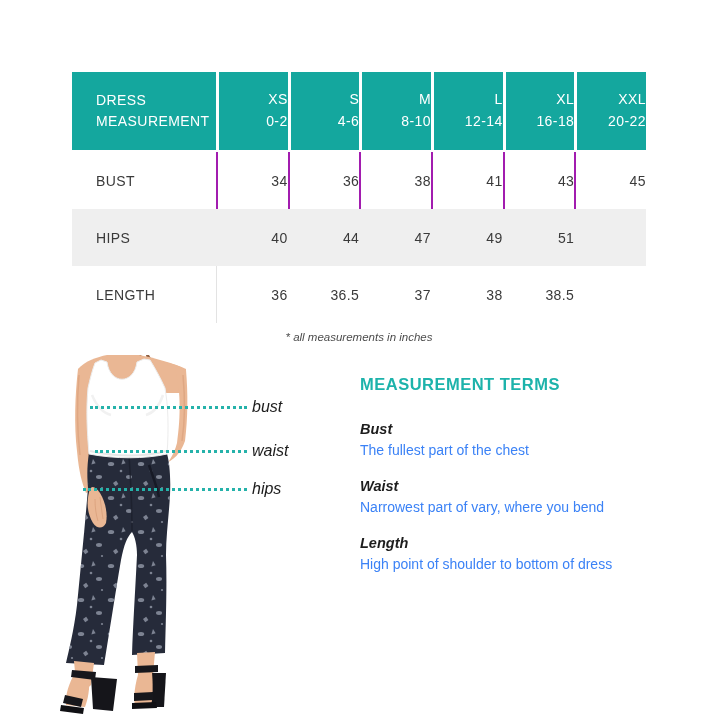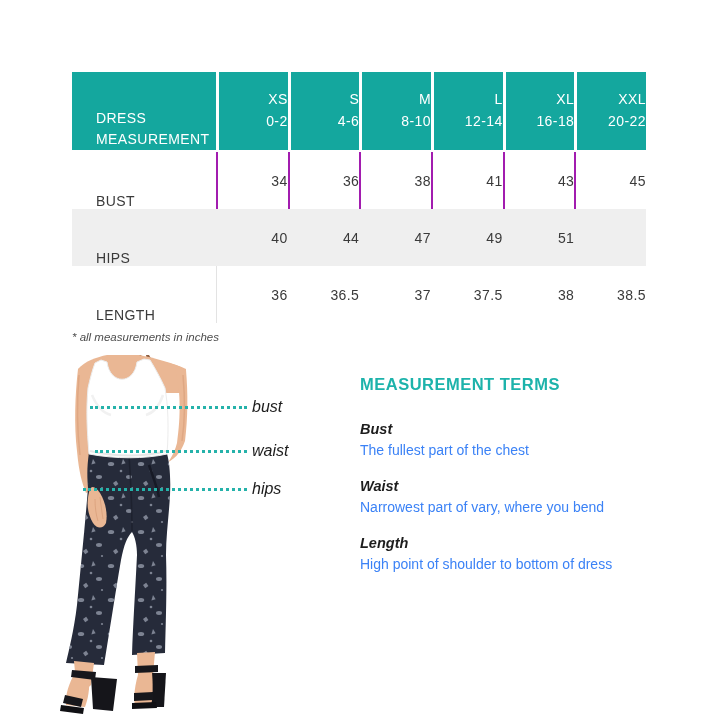--- a/index.html
+++ b/index.html
@@ -9,32 +9,32 @@
     font-family:"Liberation Sans", sans-serif;
     -webkit-font-smoothing:antialiased;
   }
   
   .tbl{position:absolute;left:72px;top:72px;width:574px;color:#3a3a3a;}
   .tbl-row{display:grid;grid-template-columns:144px repeat(6,1fr);}
   .cell{display:flex;flex-direction:column;align-items:flex-end;justify-content:center;
         font-size:14px;letter-spacing:.03em;}
   .tbl-header .cell{background:#14a79e;color:#ffffff;height:78px;line-height:1.55;}
   .tbl-header .cell + .cell{border-left:3px solid #ffffff;}
-  .cell-label{align-items:flex-start;justify-content:flex-end;text-align:left;
+  .cell-label{align-items:flex-start;justify-content:center;text-align:left;
               padding-left:24px;padding-right:28px;}
   .hdr-label-text{display:block;width:112px;line-height:1.5;}
   .tbl-body .tbl-row{height:57px;}
   .tbl-body .cell{height:57px;}
   .row-bust{background:#ffffff;margin-top:2px;}
   .row-bust .cell + .cell{border-left:2px solid #a21caf;}
   .row-hips{background:#efefef;}
   .row-length{background:#ffffff;}
   .row-length .cell:nth-child(2){border-left:1px solid #e3e3e3;}
   
-  .footnotes{position:absolute;left:72px;top:329px;width:574px;text-align:left;
+  .footnotes{position:absolute;left:72px;top:329px;width:574px;text-align:center;
              font-style:italic;font-size:11.5px;color:#4c4c4c;line-height:1.5;}
   
   .figure-wrap{position:absolute;left:45px;top:355px;width:260px;height:365px;}
   .measure-line{position:absolute;height:0;border-top:3px dotted #25b2aa;}
   .line-bust{left:90px;top:406px;width:157px;}
   .line-waist{left:95px;top:450px;width:152px;}
   .line-hips{left:83px;top:488px;width:164px;}
   .measure-label{position:absolute;left:252px;font-style:italic;font-size:16px;color:#1c1c1c;}
   .label-bust{top:398px;}
   .label-waist{top:442px;}
@@ -97,21 +97,20 @@
       <div class="cell">44</div>
       <div class="cell">47</div>
       <div class="cell">49</div>
       <div class="cell">51</div>
     </div>
     <div class="tbl-row row-length">
       <div class="cell cell-label">LENGTH</div>
       <div class="cell">36</div>
       <div class="cell">36.5</div>
       <div class="cell">37</div>
-      <div class="cell">37.5</div>
       <div class="cell">38</div>
       <div class="cell">38.5</div>
     </div>
   </div>
 </div>
 
 <div class="footnotes">
   <div>* all measurements in inches</div>
 </div>
 

